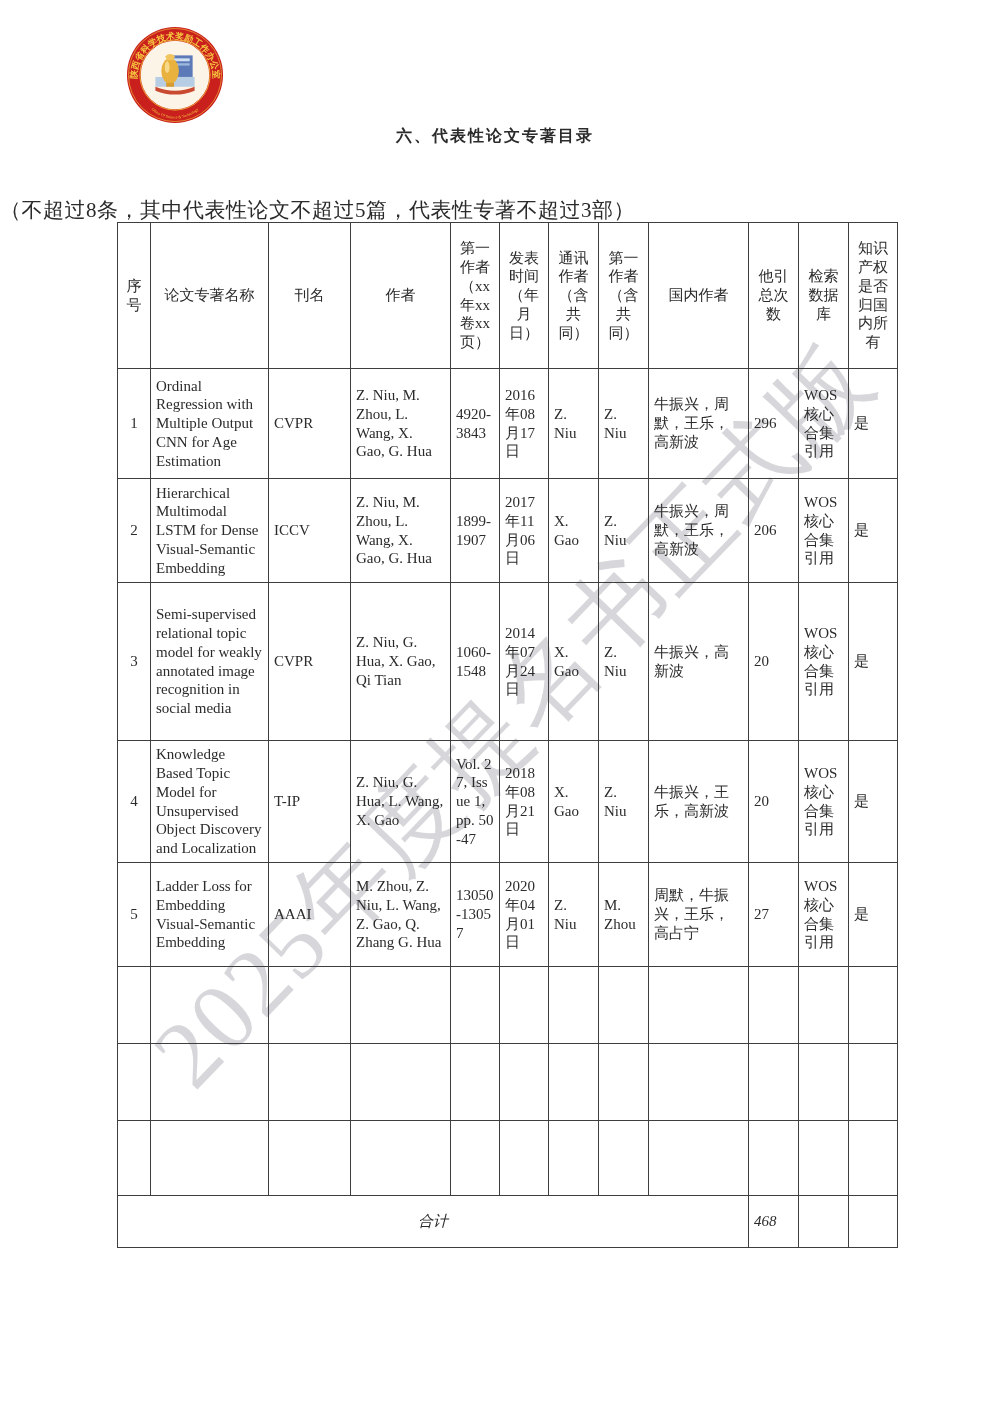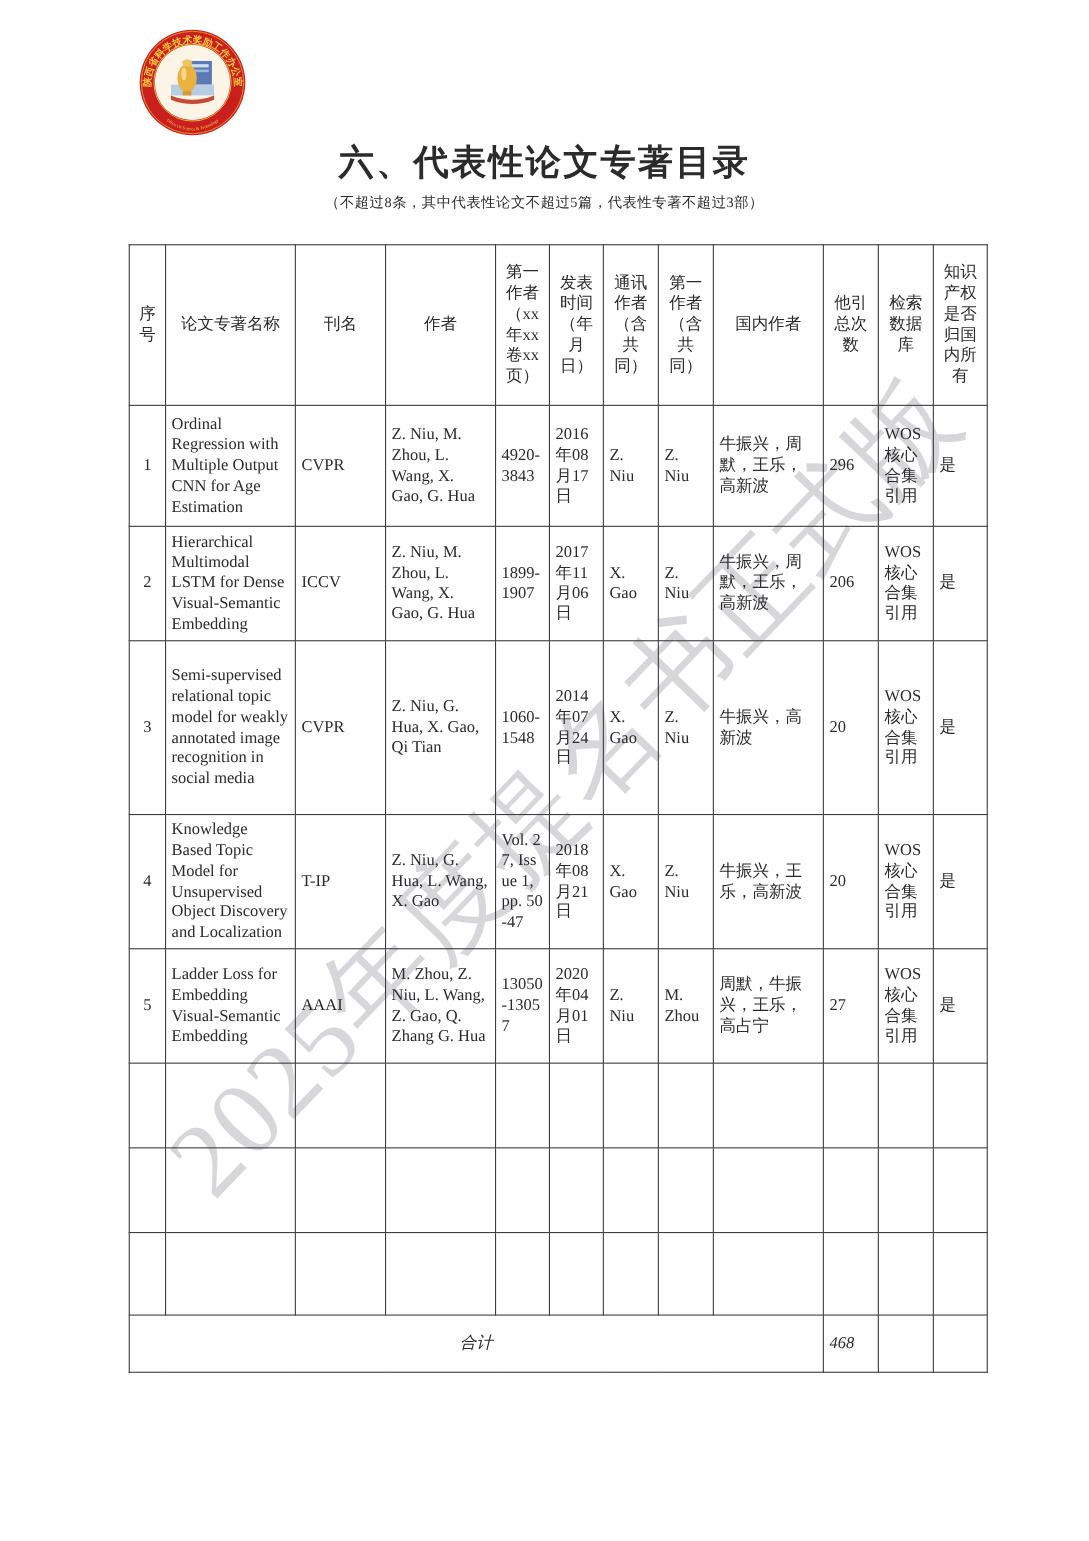--- a/index.html
+++ b/index.html
@@ -14,25 +14,25 @@
     font-size:96px;white-space:nowrap;letter-spacing:2px;
     color:#c3c3c9;opacity:.65;
     transform:rotate(-46deg);transform-origin:50% 50%;
     pointer-events:none;
   }
   
   .logo{position:absolute;left:126px;top:26px;width:98px;height:98px;z-index:1;}
   
   .title{
     position:absolute;top:126px;left:0;width:100%;text-align:center;
-    font-size:32px;font-weight:bold;letter-spacing:2px;z-index:1;
+    font-size:16px;font-weight:bold;letter-spacing:2px;z-index:1;
   }
   .subtitle{
-    position:absolute;top:175px;left:0;width:100%;text-align:center;
-    font-size:13px;letter-spacing:.5px;z-index:1;
+    position:absolute;top:196px;left:0;width:100%;text-align:left;
+    font-size:21px;letter-spacing:.5px;z-index:1;
   }
   
   table.paper-table{
     position:absolute;left:117px;top:222px;width:780px;z-index:1;
     border-collapse:collapse;table-layout:fixed;background:transparent;
   }
   .paper-table th,.paper-table td{
     border:1px solid #3e3e3e;
     font-size:15px;line-height:1.25;font-weight:normal;
     vertical-align:middle;padding:2px 5px;

